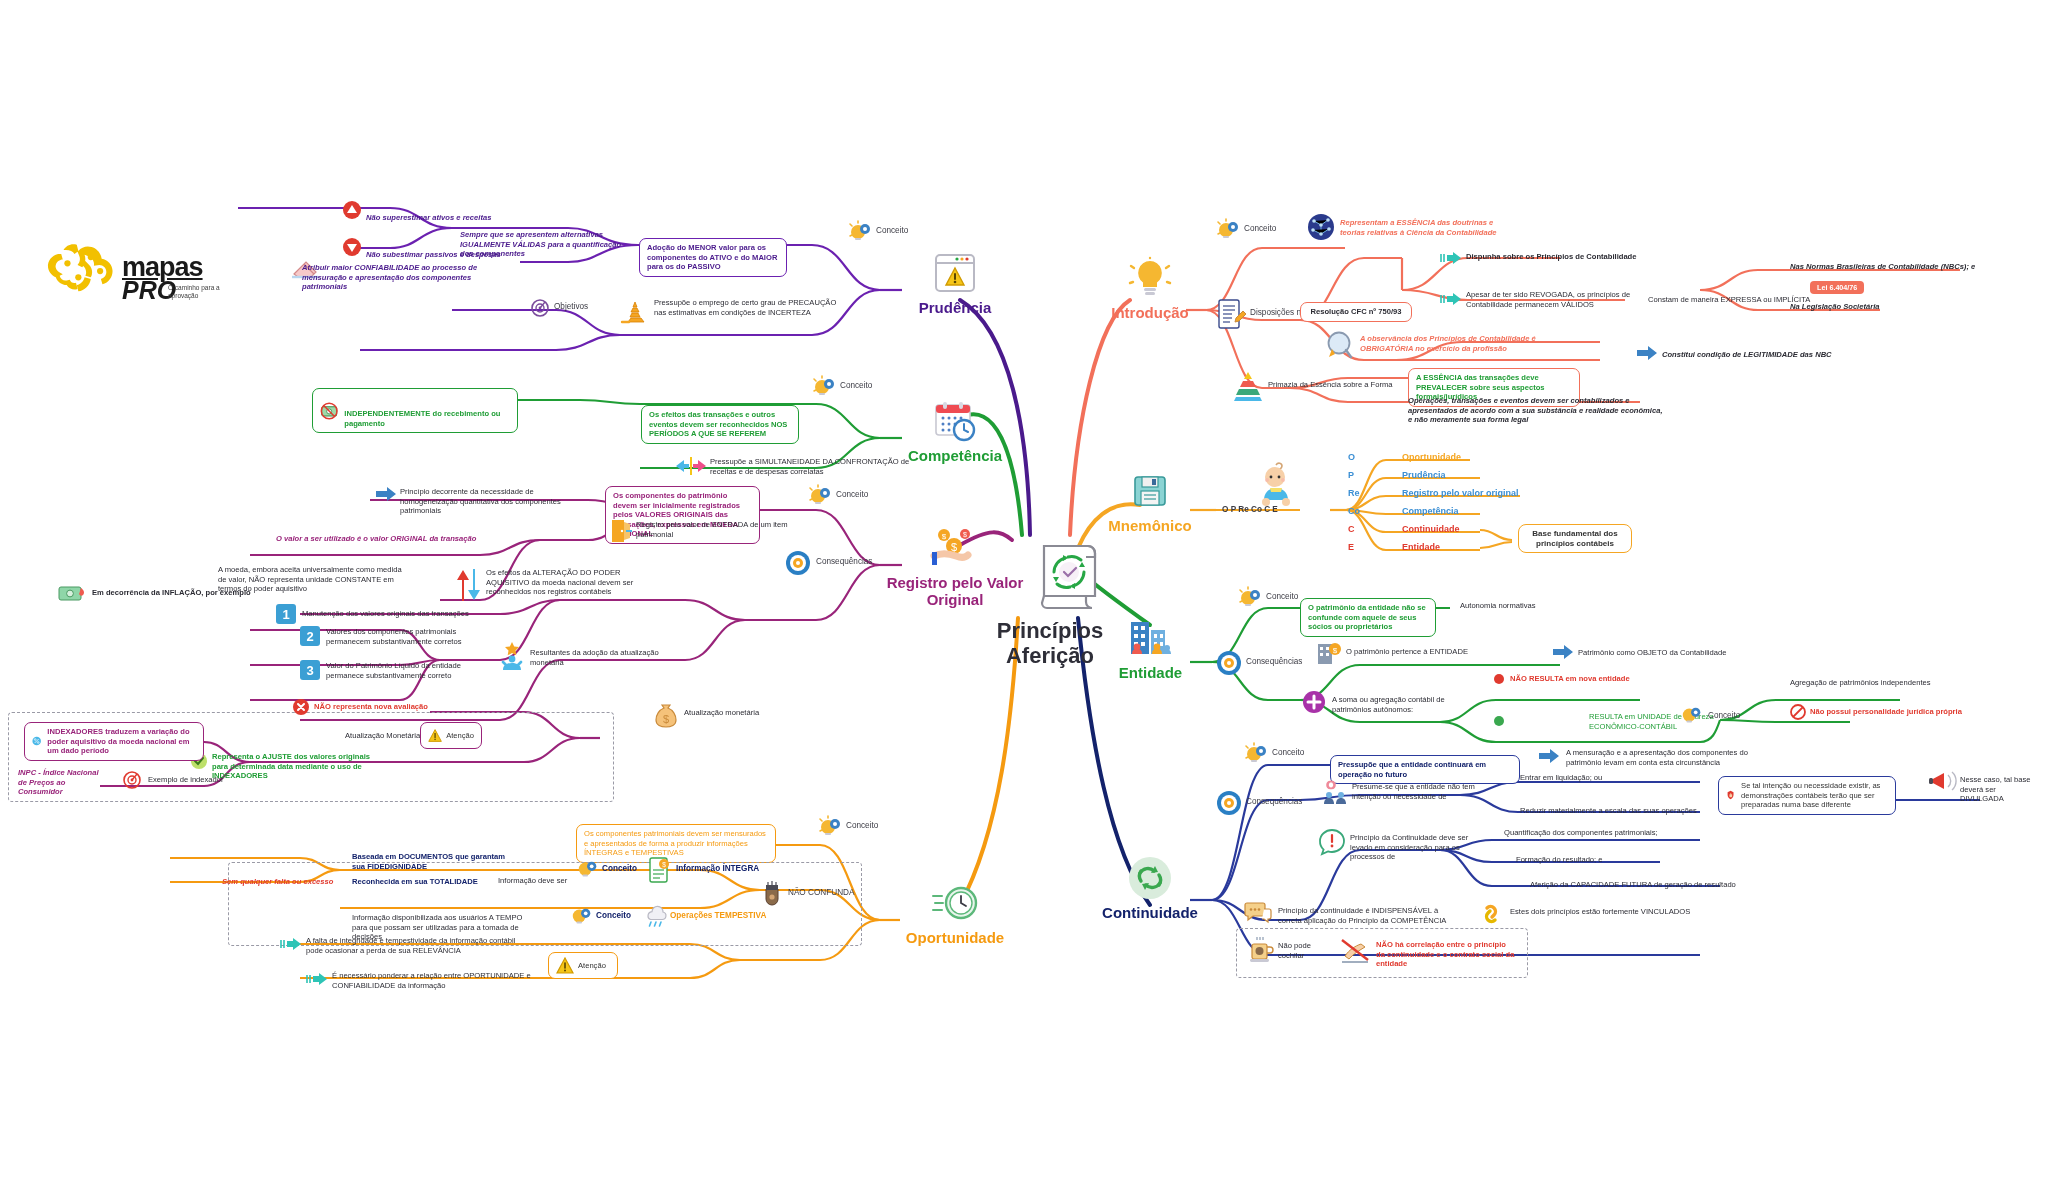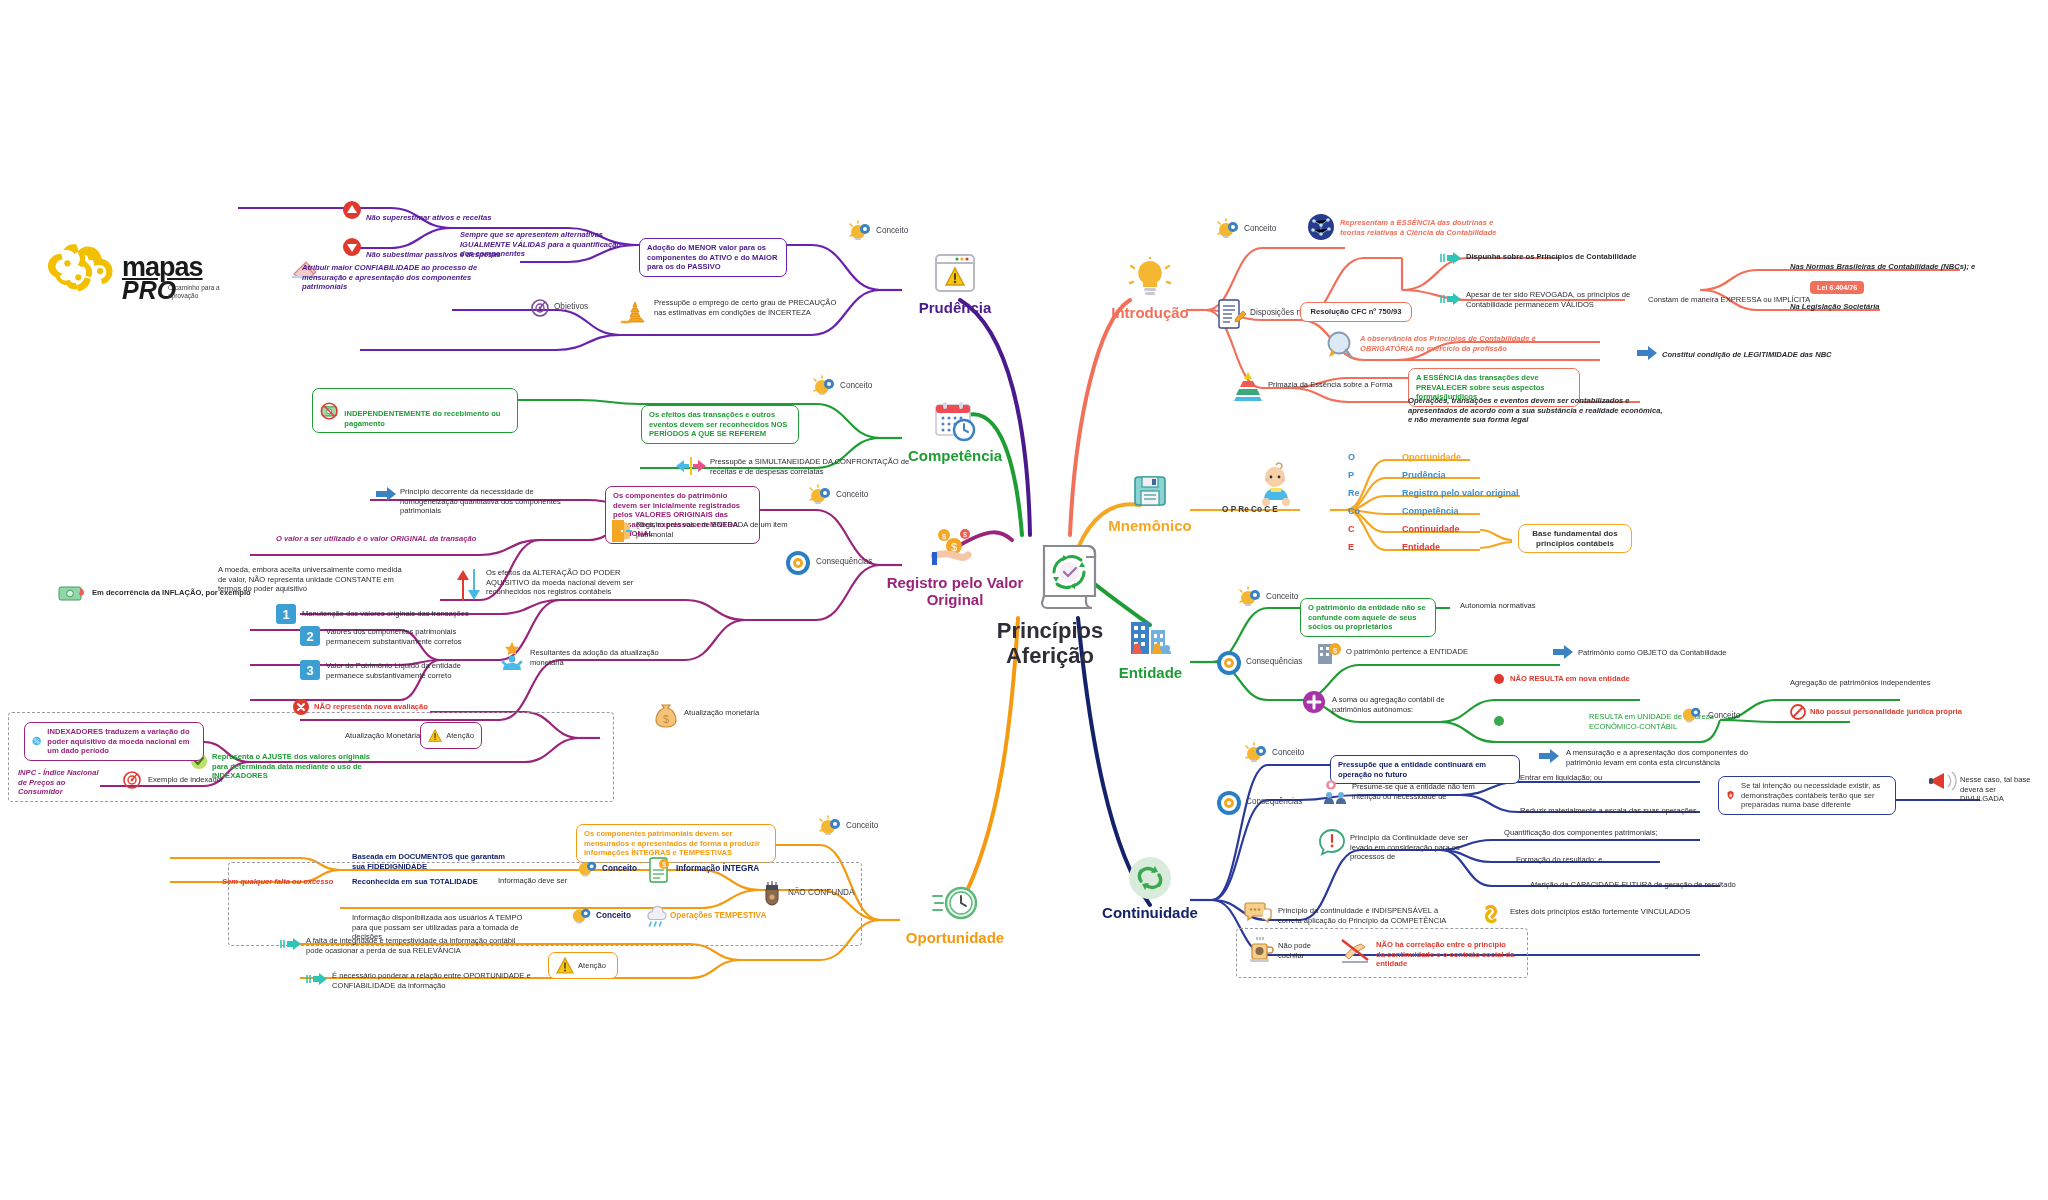--- a/index.html
+++ b/index.html
@@ -652,21 +652,21 @@
         <circle cx="17" cy="9" r="5" fill="#3b82c4"></circle>
         <circle cx="17" cy="9" r="2" fill="#fff"></circle>
         <g stroke="#f5b731" stroke-width="1.6" stroke-linecap="round">
           <path d="M2 4l2 2"></path>
           <path d="M10 1v2"></path>
           <path d="M2 16l2-1"></path>
         </g>
       </svg>
 </div>
 <div class="lab" style="left:846px;top:821px">Conceito</div>
-<div class="box bd-opo c-opo it" style="left:576px;top:824px;width:200px;font-weight:bold">Os componentes patrimoniais devem ser mensurados e apresentados de forma a produzir informações ÍNTEGRAS e TEMPESTIVAS</div>
+<div class="box bd-opo c-opo it" style="left:576px;top:824px;width:200px;font-weight:normal">Os componentes patrimoniais devem ser mensurados e apresentados de forma a produzir informações ÍNTEGRAS e TEMPESTIVAS</div>
 
 <div class="dash" style="left:228px;top:862px;width:632px;height:82px"></div>
 
 <div class="n c-cont" style="left:352px;top:852px;width:160px;font-weight:bold">Baseada em DOCUMENTOS que garantam sua FIDEDIGNIDADE</div>
 <div class="n c-cont" style="left:352px;top:877px;width:170px;font-weight:bold">Reconhecida em sua TOTALIDADE</div>
 <div class="n red it" style="left:222px;top:877px;width:115px;font-weight:bold">Sem qualquer falta ou excesso</div>
 
 <div class="n" style="left:498px;top:876px;width:90px">Informação deve ser</div>
 
 <div class="ico" style="left:576px;top:858px">

